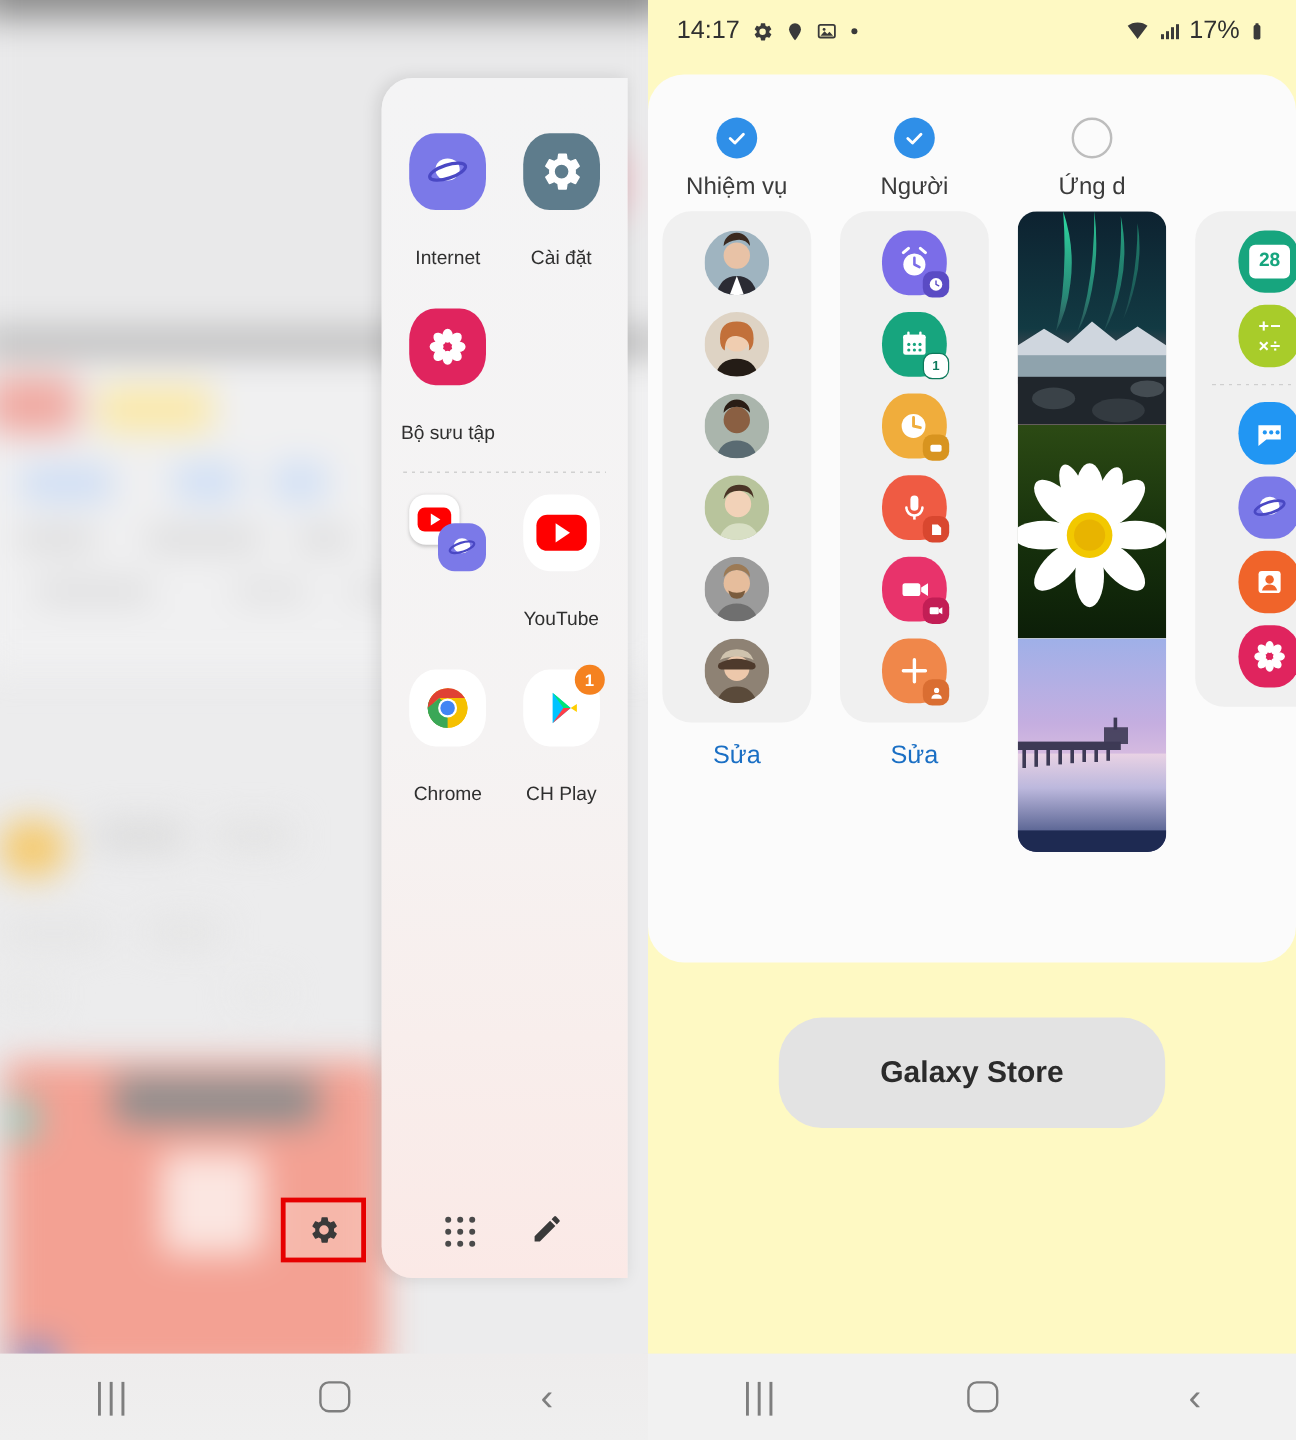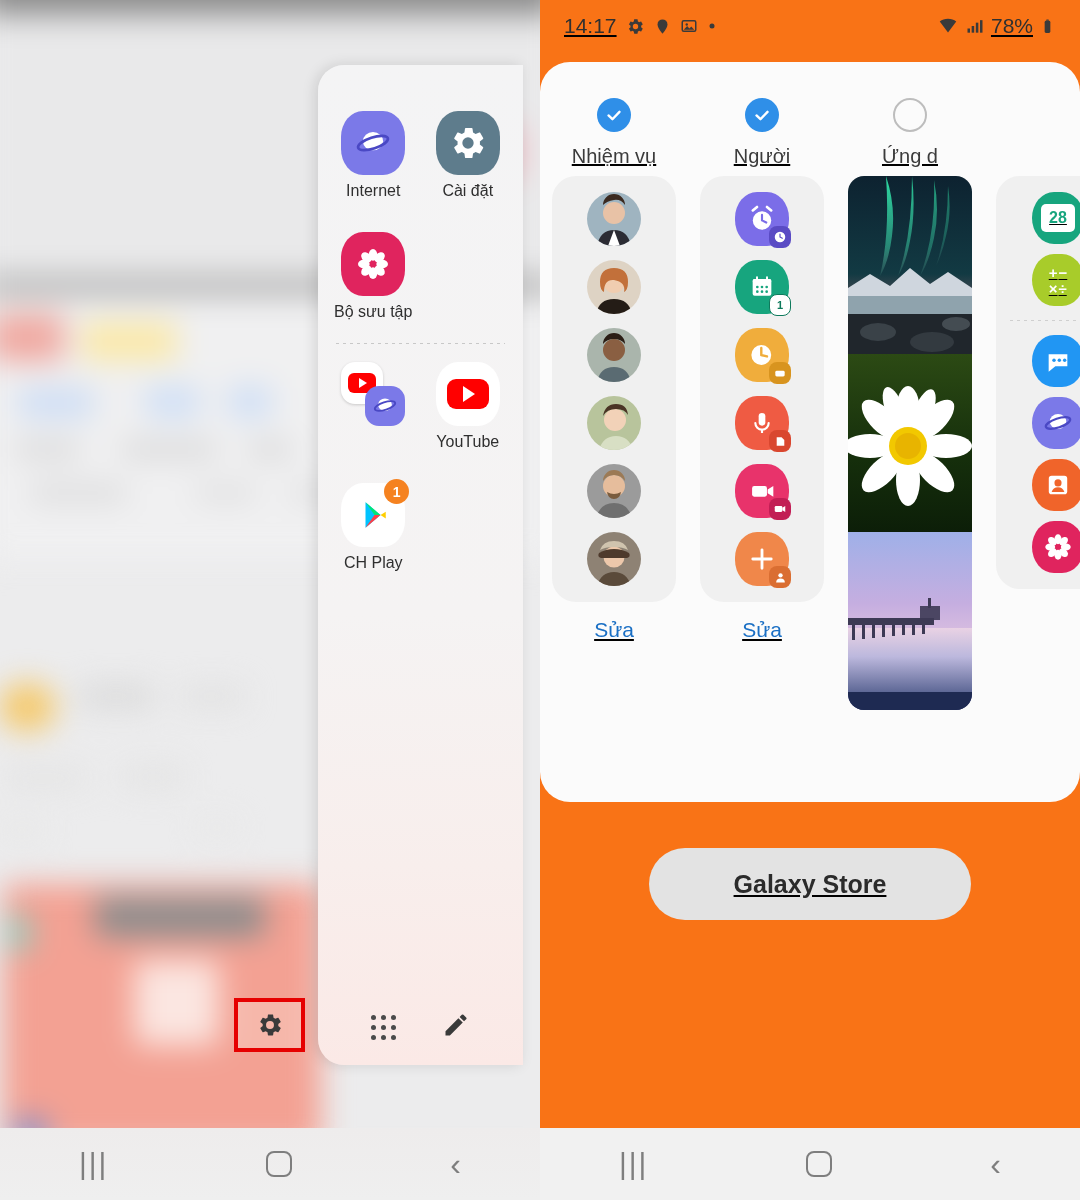--- a/index.html
+++ b/index.html
@@ -92,41 +92,40 @@
     background: linear-gradient(to bottom, #f4f4f5 0%, #f5f3f3 55%, #f8eeec 80%, #fbe9e6 100%);
     border-radius: 26px 0 0 26px;
     box-shadow: -3px 0 14px rgba(0,0,0,0.12);
     z-index: 20;
     padding-top: 34px;
     display: flex; flex-direction: column;
   }
   .edge-grid { display: grid; grid-template-columns: 1fr 1fr; row-gap: 8px; padding: 0 8px; }
   .app-cell { display:flex; flex-direction:column; align-items:center; gap:7px; padding: 12px 0; }
   .app-ico { width: 64px; height: 64px; position: relative; }
-  .app-label { font-size: 16px; color: #2f2f2f; white-space: nowrap; }
+  .app-label { font-size: 16px; color: #2f2f2f; white-space: nowrap; margin-top: 25px; }
   .squircle { width:100%; height:100%; border-radius: 22px/26px; display:flex; align-items:center; justify-content:center; }
   .dotted-sep {
     height: 1px; margin: 10px 18px 6px;
     background-image: repeating-linear-gradient(to right, #c8c8c8 0 3px, transparent 3px 7px);
   }
   .edge-footer {
     margin-top: auto;
     display: flex; align-items: center; justify-content: center; gap: 46px;
     padding-bottom: 22px;
   }
   .grid-dots { display: grid; grid-template-columns: repeat(3, 5px); grid-template-rows: repeat(3, 5px); gap: 5px; }
   .grid-dots i { background: #4a4a4a; border-radius: 50%; display:block; width:5px; height:5px; }
 
   
   .right-phone {
     position: relative;
     width: 540px; height: 1200px;
-    background: #f97316;
+    background: #fef9c3;
     overflow: hidden;
-    text-decoration: underline;
   }
   .statusbar {
     height: 52px; display: flex; align-items: center; justify-content: space-between;
     padding: 0 24px; font-size: 21px; color: #303030;
   }
   .sb-left { display: flex; align-items: center; gap: 9px; }
   .sb-right { display: flex; align-items: center; gap: 6px; font-size: 21px; }
   .sb-ico { display: inline-flex; align-items:center; }
 
   .appbar {
@@ -177,21 +176,21 @@
 
   .col-card.apps { gap: 10px; }
   .app-small { width: 52px; height: 52px; }
   .apps-sep {
     width: 96px; height: 1px; margin: 4px 0;
     background-image: repeating-linear-gradient(to right, #cfcfcf 0 3px, transparent 3px 7px);
   }
 
   .store-wrap { display:flex; justify-content:center; margin-top: 46px; }
   .store-btn {
-    width: 322px; height: 72px; border-radius: 36px; background: #e3e3e3;
+    width: 322px; height: 92px; border-radius: 36px; background: #e3e3e3;
     display:flex; align-items:center; justify-content:center;
     font-size: 25px; font-weight: bold; color: #2b2b2b; cursor:pointer;
   }
   .right-phone .nav-bar { background: #f1f1f1; }
   .badge {
     position:absolute; right:-4px; top:-4px; width: 25px; height: 25px; border-radius:50%;
     background:#f58220; color:#fff; font-size:14px; display:flex; align-items:center; justify-content:center;
     font-weight:bold;
   }
   .sub-badge {
@@ -320,20 +319,39 @@
           <div class="app-ico">
             <div class="squircle" style="background:#ffffff;">
               <div style="width:42px;height:30px;background:#ff0000;border-radius:9px;display:flex;align-items:center;justify-content:center;">
                 <div style="width:0;height:0;border-left:12px solid #fff;border-top:8px solid transparent;border-bottom:8px solid transparent;margin-left:3px;"></div>
               </div>
             </div>
           </div>
           <div class="app-label">YouTube</div>
         </div>
 
+        <div class="app-cell">
+          <div class="app-ico">
+            <div class="squircle" style="background:#ffffff;">
+              <svg viewBox="0 0 48 48" width="44" height="44">
+                <circle cx="24" cy="24" r="18" fill="#f5c000"></circle>
+                <path d="M24 6 A18 18 0 0 1 39.6 15 L24 15 Z" fill="#e04134"></path>
+                <path d="M24 6 A18 18 0 0 0 8.4 15 L16 28 Z" fill="#e04134" opacity="0"></path>
+                <path d="M8.4 15 A18 18 0 0 0 24 42 L31.5 29 L16 29 Z" fill="#3aa757"></path>
+                <path d="M8.4 15 L18 29 L16 31 A18 18 0 0 1 8.4 15Z" fill="#e04134"></path>
+                <path d="M6 24 A18 18 0 0 1 24 6 L39.6 15 L16.5 15 Z" fill="#e04134"></path>
+                <path d="M6 24 A18 18 0 0 0 24 42 L31.5 29 L16.5 15 Z" fill="#3aa757"></path>
+                <path d="M24 42 A18 18 0 0 0 39.6 15 L24 15 Z" fill="#f5c000"></path>
+                <circle cx="24" cy="24" r="8.6" fill="#ffffff"></circle>
+                <circle cx="24" cy="24" r="6.6" fill="#4285f4"></circle>
+              </svg>
+            </div>
+          </div>
+          <div class="app-label">Chrome</div>
+        </div>
 
         <div class="app-cell">
           <div class="app-ico" style="position:relative;">
             <div class="squircle" style="background:#ffffff;">
               <svg viewBox="0 0 48 48" width="36" height="36">
                 <path d="M14 7 L34 24 L14 41 Z" fill="#00c3ff"></path>
                 <path d="M14 7 L34 24 L26 24 Z" fill="#00e676"></path>
                 <path d="M14 41 L34 24 L26 24 Z" fill="#ff3d47"></path>
                 <path d="M34 24 L41 19.5 L41 28.5 Z" fill="#ffce00"></path>
               </svg>
@@ -409,21 +427,21 @@
             </svg>
         </span>
         <span class="sb-ico">
           <svg viewBox="0 0 24 24" width="20" height="20">
             <rect x="3" y="15" width="3" height="5" fill="#3a3a3a"></rect>
             <rect x="8" y="12" width="3" height="8" fill="#3a3a3a"></rect>
             <rect x="13" y="8" width="3" height="12" fill="#3a3a3a"></rect>
             <rect x="18" y="5" width="3" height="15" fill="#3a3a3a"></rect>
           </svg>
         </span>
-        <span>78%</span>
+        <span>17%</span>
         <span class="sb-ico">
           <svg viewBox="0 0 24 24" width="17" height="17">
               <rect x="8" y="4" width="8" height="17" rx="2" fill="#3a3a3a"></rect>
               <rect x="10" y="2" width="4" height="2" rx="1" fill="#3a3a3a"></rect>
             </svg>
         </span>
       </div>
     </div>
 
 

